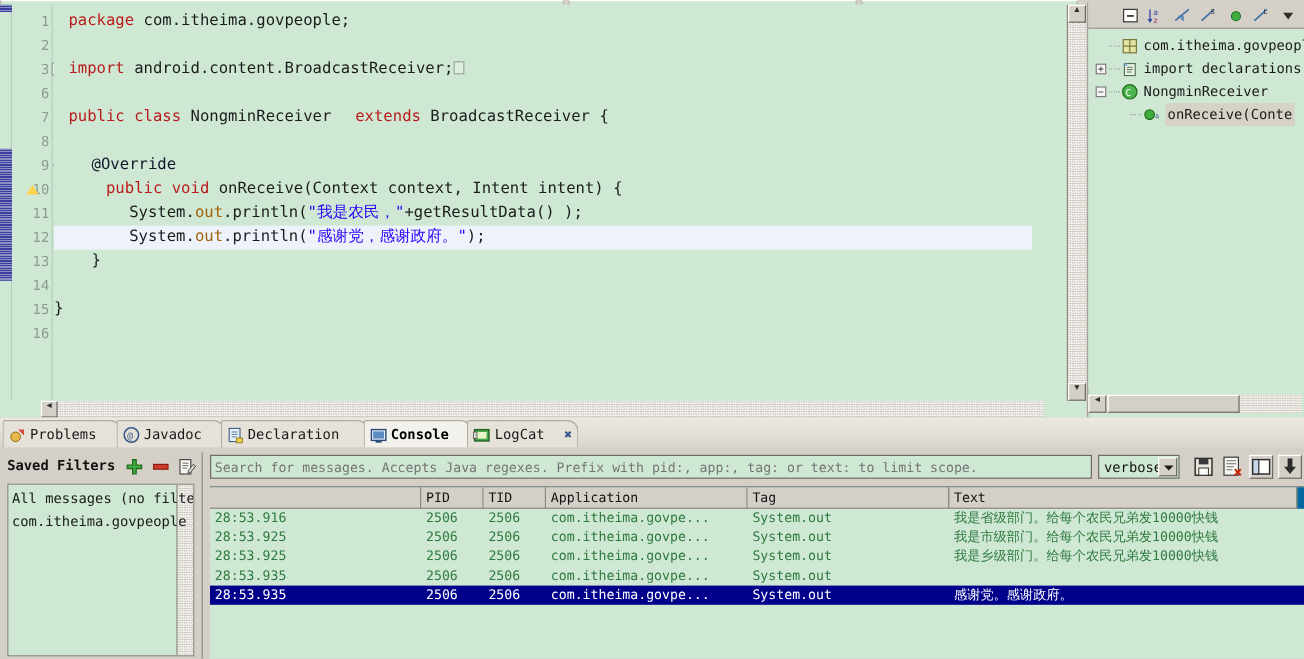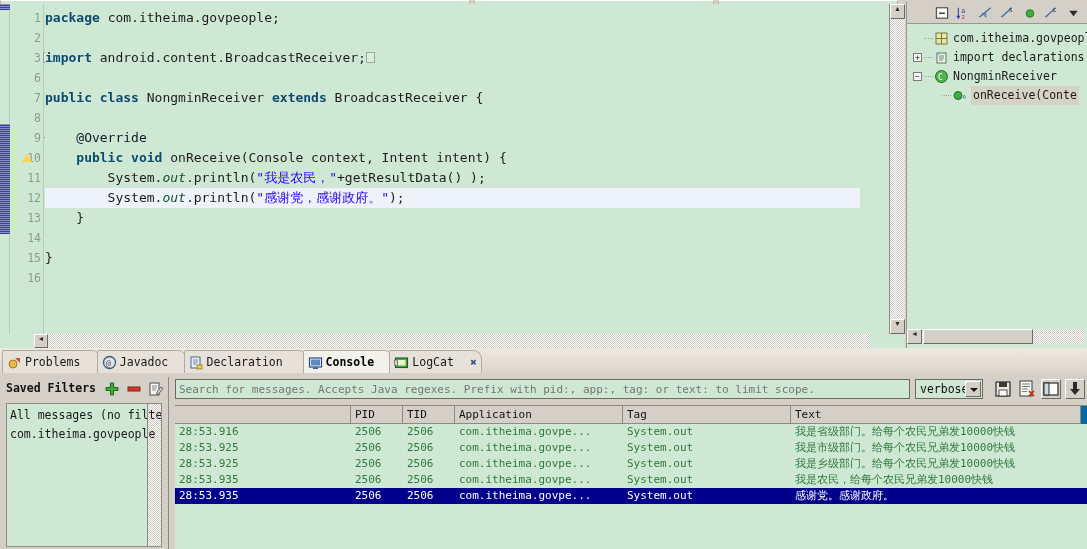--- a/index.html
+++ b/index.html
@@ -28,24 +28,24 @@
   .ed-gutter { position:absolute; left:10px; top:0; width:34px; height:330px; background:#cfe8d4;
                border-right:1px solid #b5cfba; }
   .ed-code   { position:absolute; left:45px; top:0; right:45px; height:330px; background:#cfe8d4;
                overflow:hidden; }
 
   .ln { position:absolute; right:2px; width:32px; text-align:right;
         font-family:"DejaVu Sans Mono", monospace; font-size:11.5px; color:#8e9c90; height:20px; line-height:20px; }
   .codeline { position:absolute; left:0; height:20px; line-height:20px; white-space:pre;
               font-family:"DejaVu Sans Mono", monospace; font-size:13px; color:#1c1c1c; }
   .codeline.hl { background:#eef2fb; width:830px; }
-  .kw  { color:#0c4a6e; font-weight:bold; }
+  .kw  { color:#b91c1c; font-weight:normal;padding-left:12px; }
   .str { color:#2a00ff; }
   .ann { color:#0f172a; }
-  .fld { color:#14532d; font-style:italic; }
+  .fld { color:#a16207; }
   .plain { color:#1c1c1c; }
 
   .fold { position:absolute; width:11px; height:11px; line-height:10px; text-align:center;
           font-family:"DejaVu Sans Mono", monospace; font-size:10px; color:#5b6b5e;
           border:1px solid #8aa08f; background:#e6f3e9; }
   .folddash { position:absolute; width:9px; height:1px; background:#7d8f80; }
   .warntri { position:absolute; width:0;height:0;border-left:5px solid transparent;
              border-right:5px solid transparent;border-bottom:8px solid #ffd24d; }
   .placeholder-box { display:inline-block; width:9px; height:11px; border:1px solid #9aa99c;
                      background:#dceede; vertical-align:-1px; }
@@ -176,21 +176,21 @@
         </div>
 
       <div class="ed-code" id="codearea">
           <div class="codeline" style="top: 4px;"><span class="kw">package </span><span class="plain">com.itheima.govpeople;</span></div>
           <div class="codeline" style="top: 24px;"></div>
           <div class="codeline" style="top: 44px;"><span class="kw">import </span><span class="plain">android.content.BroadcastReceiver;</span><span class="placeholder-box"></span></div>
           <div class="codeline" style="top: 64px;"></div>
           <div class="codeline" style="top: 84px;"><span class="kw">public class </span><span class="plain">NongminReceiver </span><span class="kw">extends </span><span class="plain">BroadcastReceiver {</span></div>
           <div class="codeline" style="top: 104px;"></div>
           <div class="codeline" style="top: 124px;"><span class="ann">    @Override</span></div>
-          <div class="codeline" style="top: 144px;"><span class="plain">    </span><span class="kw">public void </span><span class="plain">onReceive(Console context, Intent intent) {</span></div>
+          <div class="codeline" style="top: 144px;"><span class="plain">    </span><span class="kw">public void </span><span class="plain">onReceive(Context context, Intent intent) {</span></div>
           <div class="codeline" style="top: 164px;"><span class="plain">        System.</span><span class="fld">out</span><span class="plain">.println(</span><span class="str">"我是农民，"</span><span class="plain">+getResultData() );</span></div>
           <div class="codeline hl" style="top: 184px;"><span class="plain">        System.</span><span class="fld">out</span><span class="plain">.println(</span><span class="str">"感谢党，感谢政府。"</span><span class="plain">);</span></div>
           <div class="codeline" style="top: 204px;"><span class="plain">    }</span></div>
           <div class="codeline" style="top: 224px;"></div>
           <div class="codeline" style="top: 244px;"><span class="plain">}</span></div>
           <div class="codeline" style="top: 264px;"></div>
         </div>
 
       <div class="vscroll">
         <div class="sbtn" style="left:0;top:0;width:15px;height:15px;">▲</div>
@@ -408,21 +408,20 @@
                 <div class="cell" style="left: 284px; width: 162px;">com.itheima.govpe...</div>
                 <div class="cell" style="left: 452px; width: 162px;">System.out</div>
                 <div class="cell" style="left: 620px; width: 284px;">我是乡级部门。给每个农民兄弟发10000快钱</div>
               </div>
               <div class="trow" style="top: 48px;">
                 <div class="cell" style="left: 4px; width: 170px;">28:53.935</div>
                 <div class="cell" style="left: 180px; width: 46px;">2506</div>
                 <div class="cell" style="left: 232px; width: 46px;">2506</div>
                 <div class="cell" style="left: 284px; width: 162px;">com.itheima.govpe...</div>
                 <div class="cell" style="left: 452px; width: 162px;">System.out</div>
-                <div class="cell" style="left: 620px; width: 284px;">我是农民，给每个农民兄弟发10000快钱</div>
               </div>
               <div class="trow sel" style="top: 64px;">
                 <div class="cell" style="left: 4px; width: 170px;">28:53.935</div>
                 <div class="cell" style="left: 180px; width: 46px;">2506</div>
                 <div class="cell" style="left: 232px; width: 46px;">2506</div>
                 <div class="cell" style="left: 284px; width: 162px;">com.itheima.govpe...</div>
                 <div class="cell" style="left: 452px; width: 162px;">System.out</div>
                 <div class="cell" style="left: 620px; width: 284px;">感谢党。感谢政府。</div>
               </div>
             </div>

